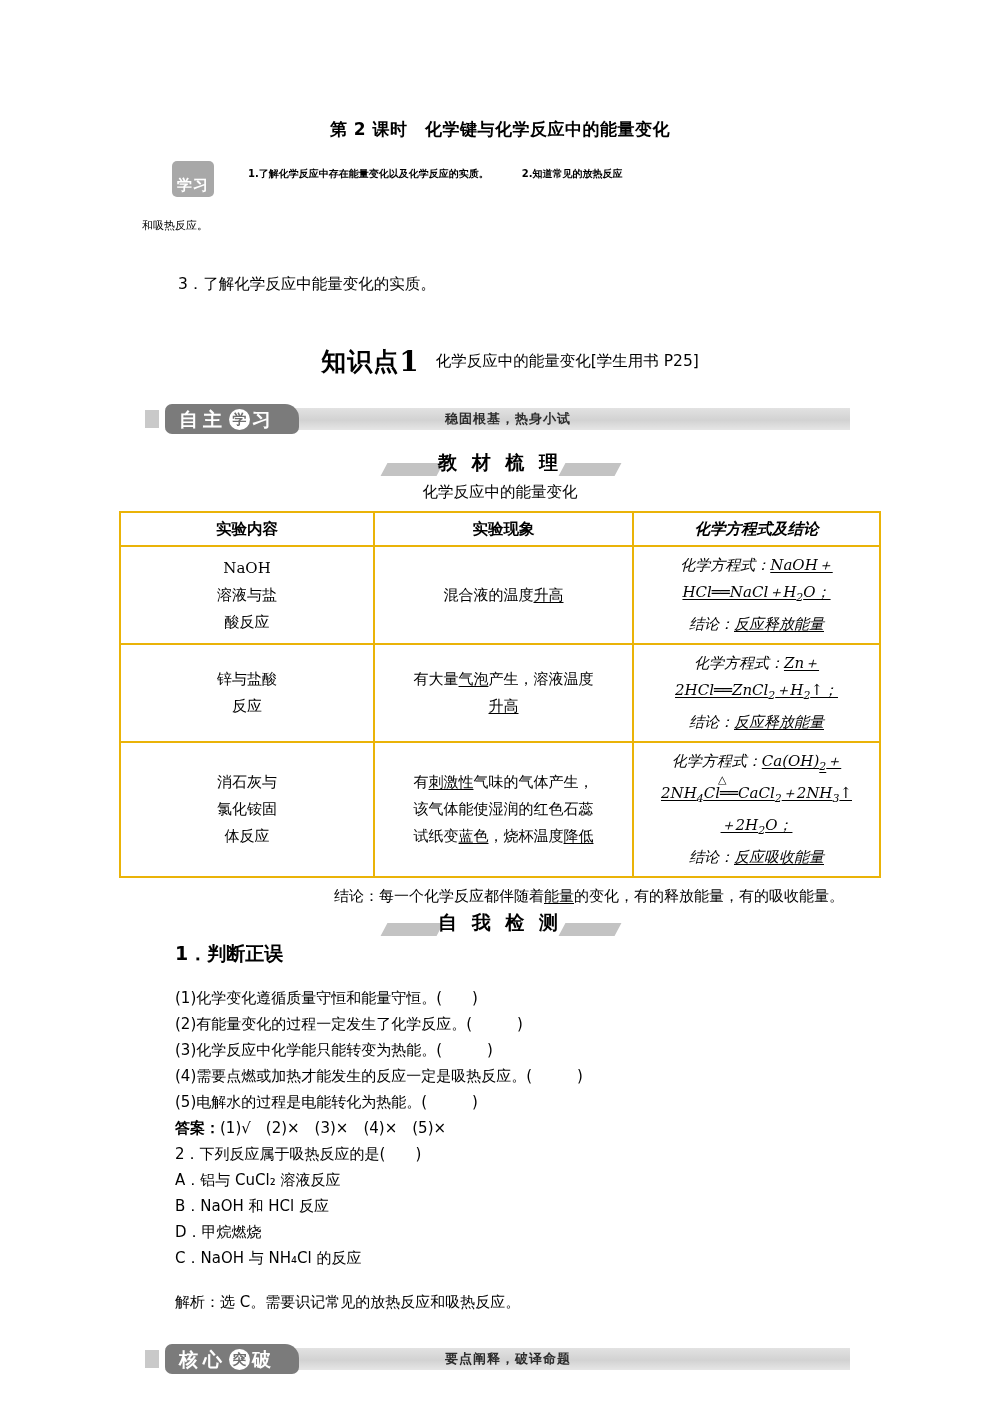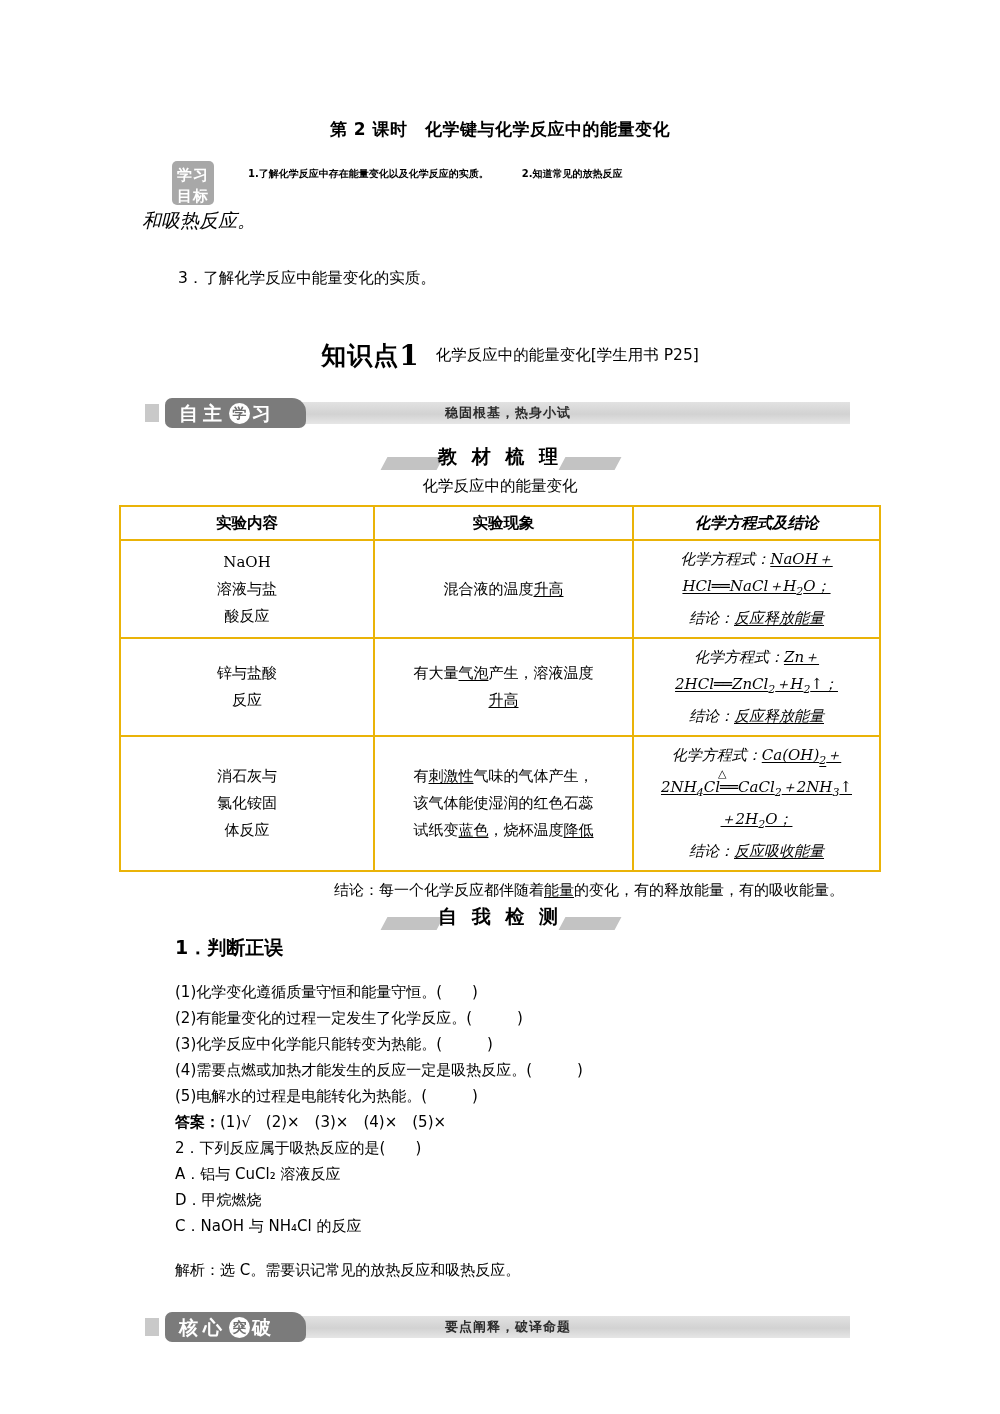--- a/index.html
+++ b/index.html
@@ -37,48 +37,47 @@
   .objectives-wrap {
     position: relative;
     margin-top: 18px;
     padding: 0 140px 0 138px;
   }
   .obj-badge {
     position: absolute;
     left: 172px;
     top: 2px;
     width: 42px;
-    height: 44px;
+    height: 36px;
     background: #a8a8a8;
     border-radius: 5px;
     color: #ffffff;
     font-size: 15px;
     line-height: 21px;
     text-align: center;
     font-weight: bold;
-    padding-top: 4px;
+    padding-top: 14px;
     box-sizing: border-box;
     letter-spacing: 1px;
   }
   .obj-badge span { display: block; }
   .obj-line1 {
     font-size: 10px;
     line-height: 30px;
     text-indent: 100px;
     margin: 0;
     padding-left: 10px;
     font-weight: bold;
   }
   .obj-line1 .gap { display: inline-block; width: 26px; }
   .obj-line2 {
-    font-size: 19px;
+    font-size: 11px;
     line-height: 30px;
-    margin: 16px 0 0 0;
+    margin: 22px 0 0 0;
     padding-left: 4px;
-    font-style: italic;
   }
   .obj-line3 {
     font-size: 15.5px;
     line-height: 30px;
     margin: 28px 0 0 0;
     padding-left: 40px;
   }
 
   
   .kp-heading {
@@ -124,21 +123,21 @@
     top: 4px;
     right: 10px;
     height: 22px;
     background: linear-gradient(180deg, #e2e2e2 0%, #d2d2d2 55%, #e6e6e6 100%);
   }
   .banner-tab {
     position: absolute;
     left: 20px;
     top: 0;
     height: 30px;
-    padding: 0 30px 0 14px;
+    padding: 0 23px 0 14px;
     background: #7b7b7b;
     border-radius: 7px 14px 7px 7px;
     color: #ffffff;
     font-size: 19px;
     font-weight: bold;
     line-height: 30px;
     letter-spacing: 5px;
     white-space: nowrap;
   }
   .banner-tab .circ {
@@ -374,20 +373,21 @@
   <div class="qblock">
     <p class="qtitle">1．判断正误</p>
     <p class="qitem">(1)化学变化遵循质量守恒和能量守恒。(　　)</p>
     <p class="qitem">(2)有能量变化的过程一定发生了化学反应。(　　　)</p>
     <p class="qitem">(3)化学反应中化学能只能转变为热能。(　　　)</p>
     <p class="qitem">(4)需要点燃或加热才能发生的反应一定是吸热反应。(　　　)</p>
     <p class="qitem">(5)电解水的过程是电能转化为热能。(　　　)</p>
     <p class="ansline"><span>答案：</span><span class="plain">(1)√　(2)×　(3)×　(4)×　(5)×</span></p>
     <p class="qnum2">2．下列反应属于吸热反应的是(　　)</p>
     <p class="opt">A．铝与 CuCl₂ 溶液反应</p>
+    <p class="opt">B．NaOH 和 HCl 反应</p>
     <p class="opt">D．甲烷燃烧</p>
     <p class="opt">C．NaOH 与 NH₄Cl 的反应</p>
   </div>
 
   <p class="explain">解析：选 C。需要识记常见的放热反应和吸热反应。</p>
 
   <div class="banner" style="margin-top:32px;">
     <div class="banner-stub"></div>
     <div class="banner-bar"></div>
     <div class="banner-tab"><span>核心</span><span class="circ">突</span><span>破</span></div>

